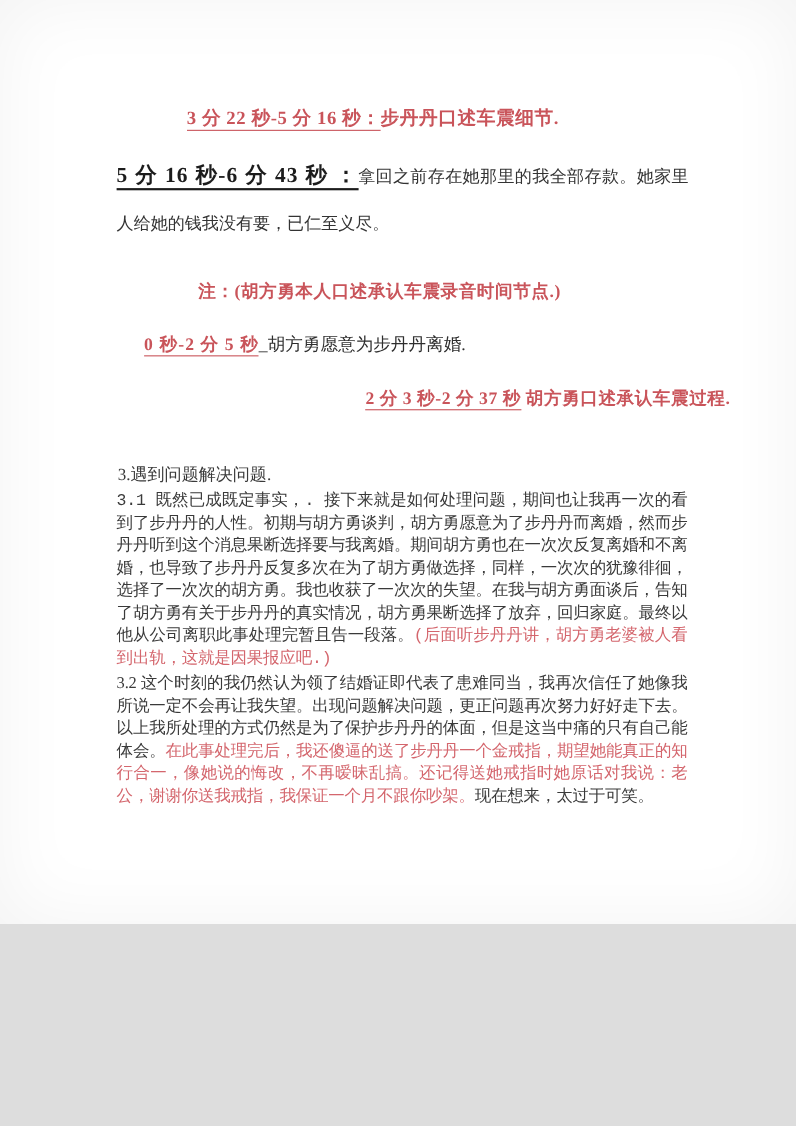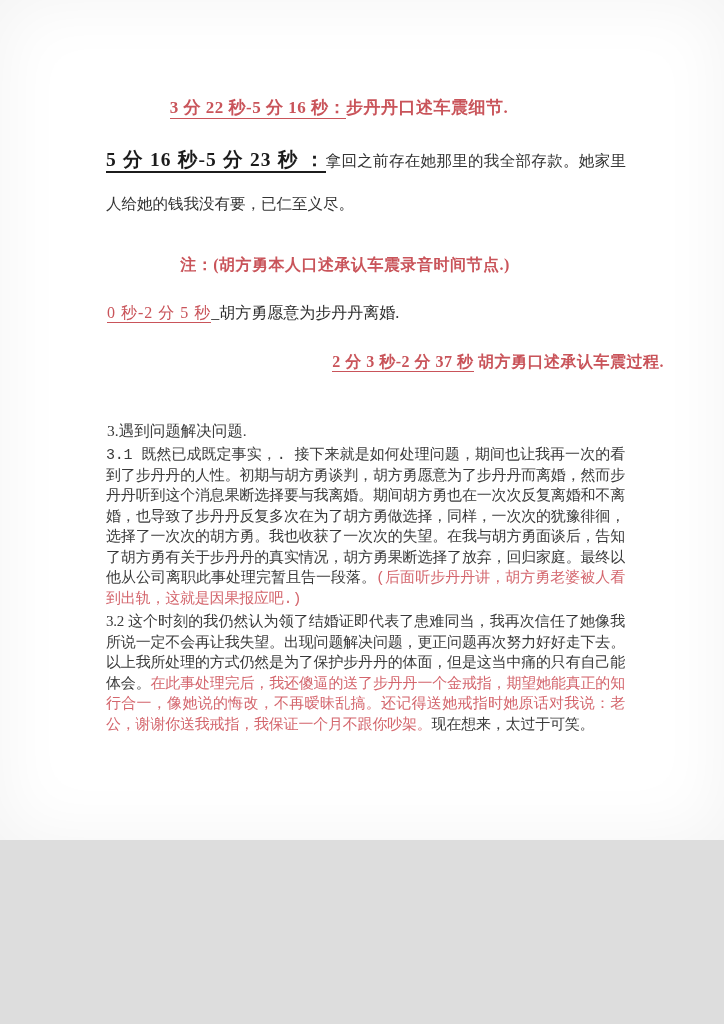--- a/index.html
+++ b/index.html
@@ -44,23 +44,24 @@
     font-size:16px; font-weight:700; letter-spacing:0.5px;
     white-space:nowrap;
     margin-left:12px;
   }
 
   .entry-0s{
     position:absolute; left:107px; top:303px;
     font-size:16px; color:#2e2e2e; white-space:nowrap;
   }
   .entry-0s .time{
-    color:var(--red); font-weight:400;
+    color:var(--red); font-weight:700;
     border-bottom:1.5px solid var(--red); padding-bottom:1px;
     letter-spacing:1px;
+    margin-left:24px;
   }
 
   .entry-2m{
     position:absolute; left:0; right:60px; top:352px;
     text-align:right; color:var(--red);
     font-size:16px; font-weight:700; letter-spacing:0.5px;
     white-space:nowrap;
     margin-left:44px;
   }
 
@@ -118,21 +119,21 @@
 </head>
 <body>
 
 <div class="page">
 
   <div class="h-red">
     <span class="u-red">3 分 22 秒-5 分 16 秒：</span><span>步丹丹口述车震细节.</span>
   </div>
 
   <div class="entry-main">
-    <span class="time">5 分 16 秒-5 分 23 秒 ：</span><span>拿回之前存在她那里的我全部存款。她家里人给她的钱我没有要，已仁至义尽。</span>
+    <span class="time">5 分 16 秒-6 分 43 秒 ：</span><span>拿回之前存在她那里的我全部存款。她家里人给她的钱我没有要，已仁至义尽。</span>
   </div>
 
   <div class="note-red">注：(胡方勇本人口述承认车震录音时间节点.)</div>
 
   <div class="entry-0s">
     <span class="time">0 秒-2 分 5 秒</span><span>_胡方勇愿意为步丹丹离婚.</span>
   </div>
 
   <div class="entry-2m">
     <span class="u-red">2 分 3 秒-2 分 37 秒</span><span> 胡方勇口述承认车震过程.</span>

